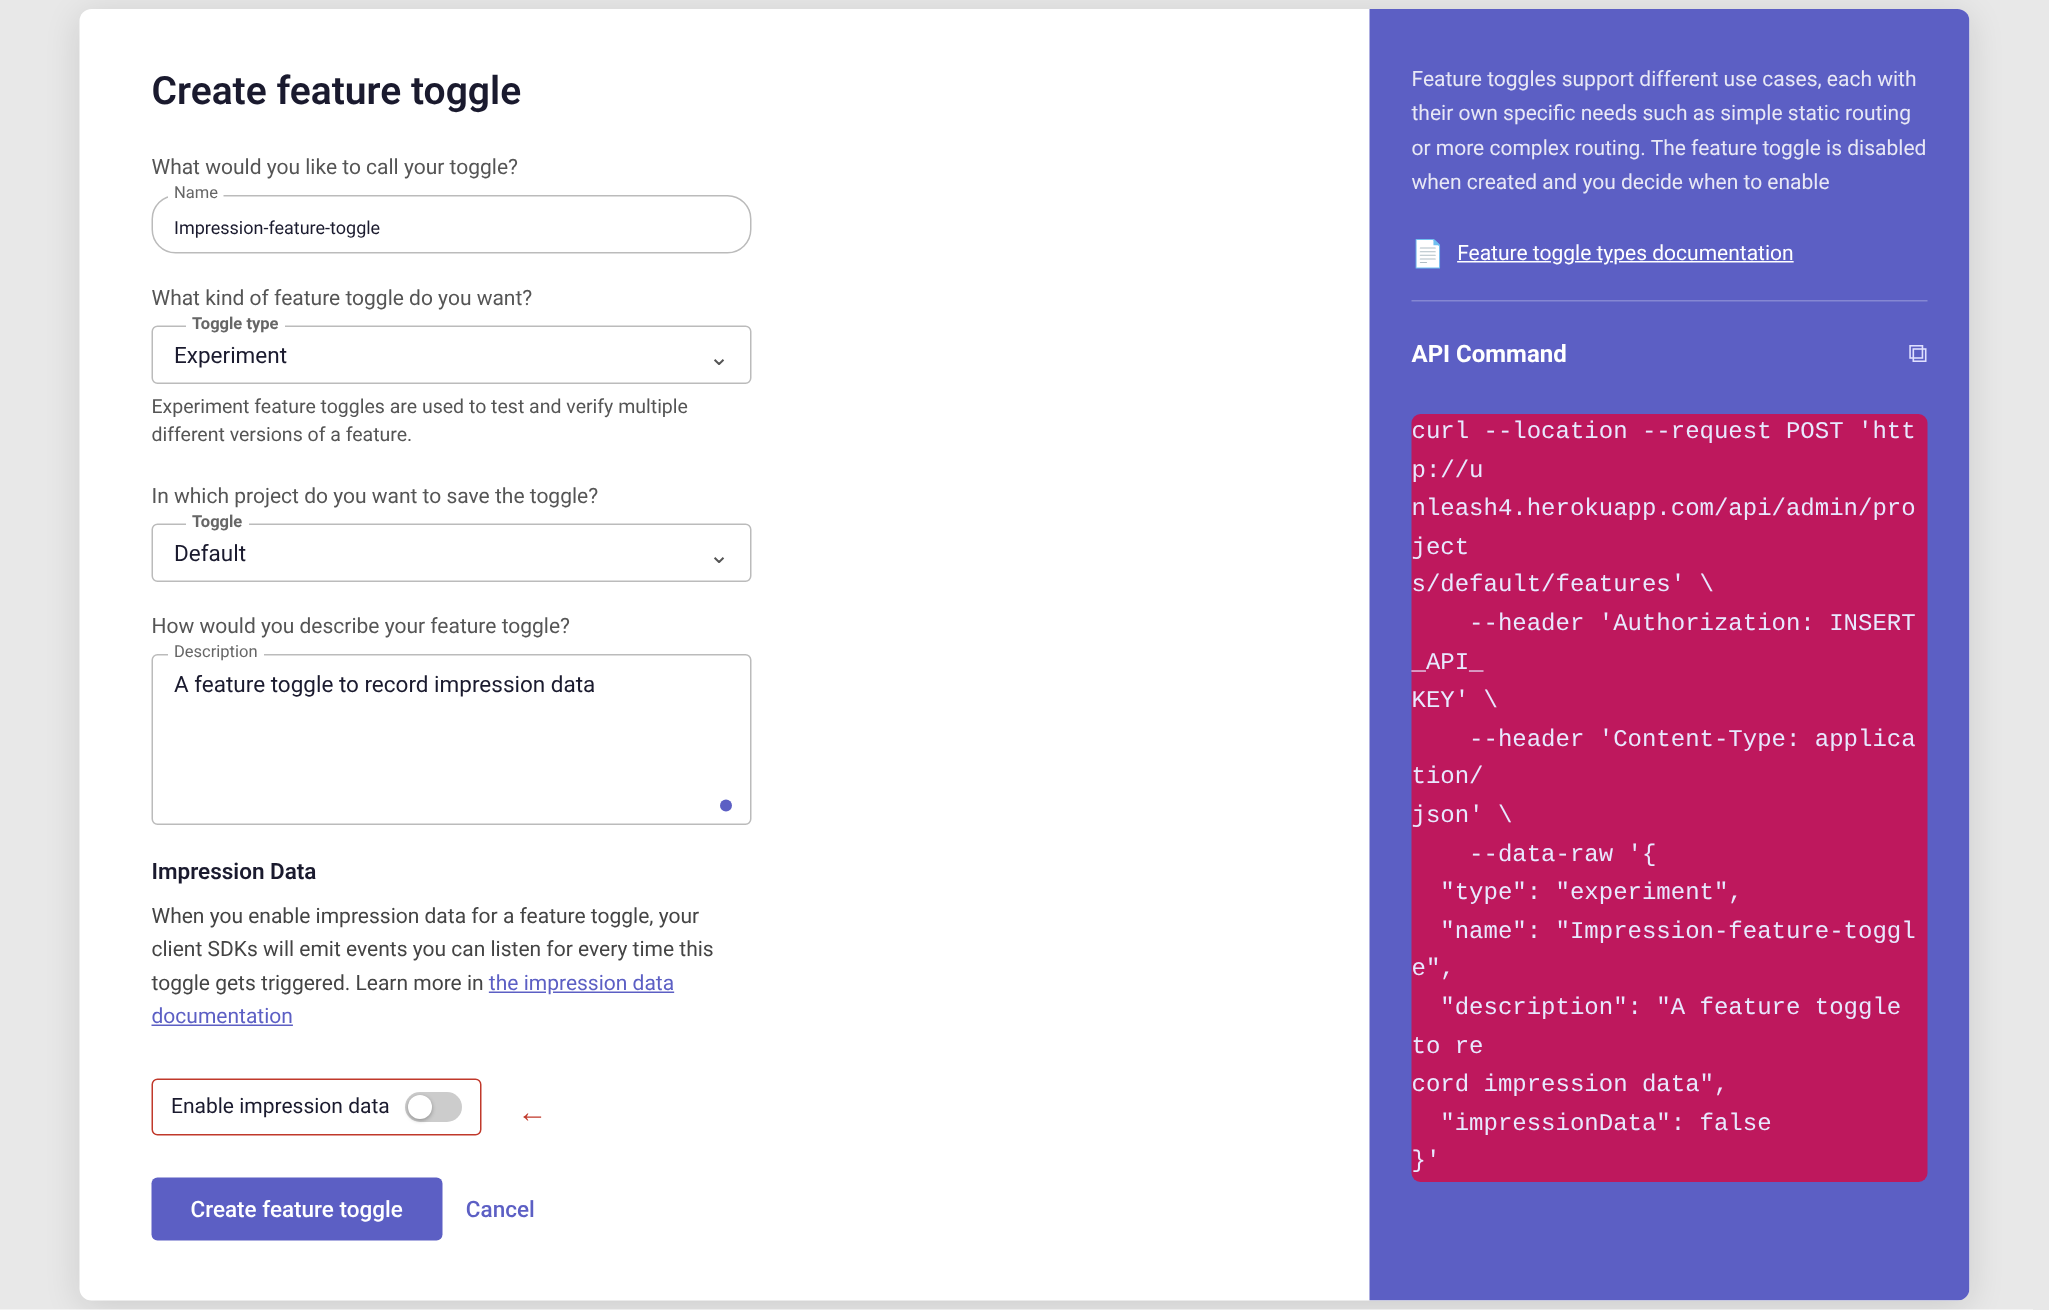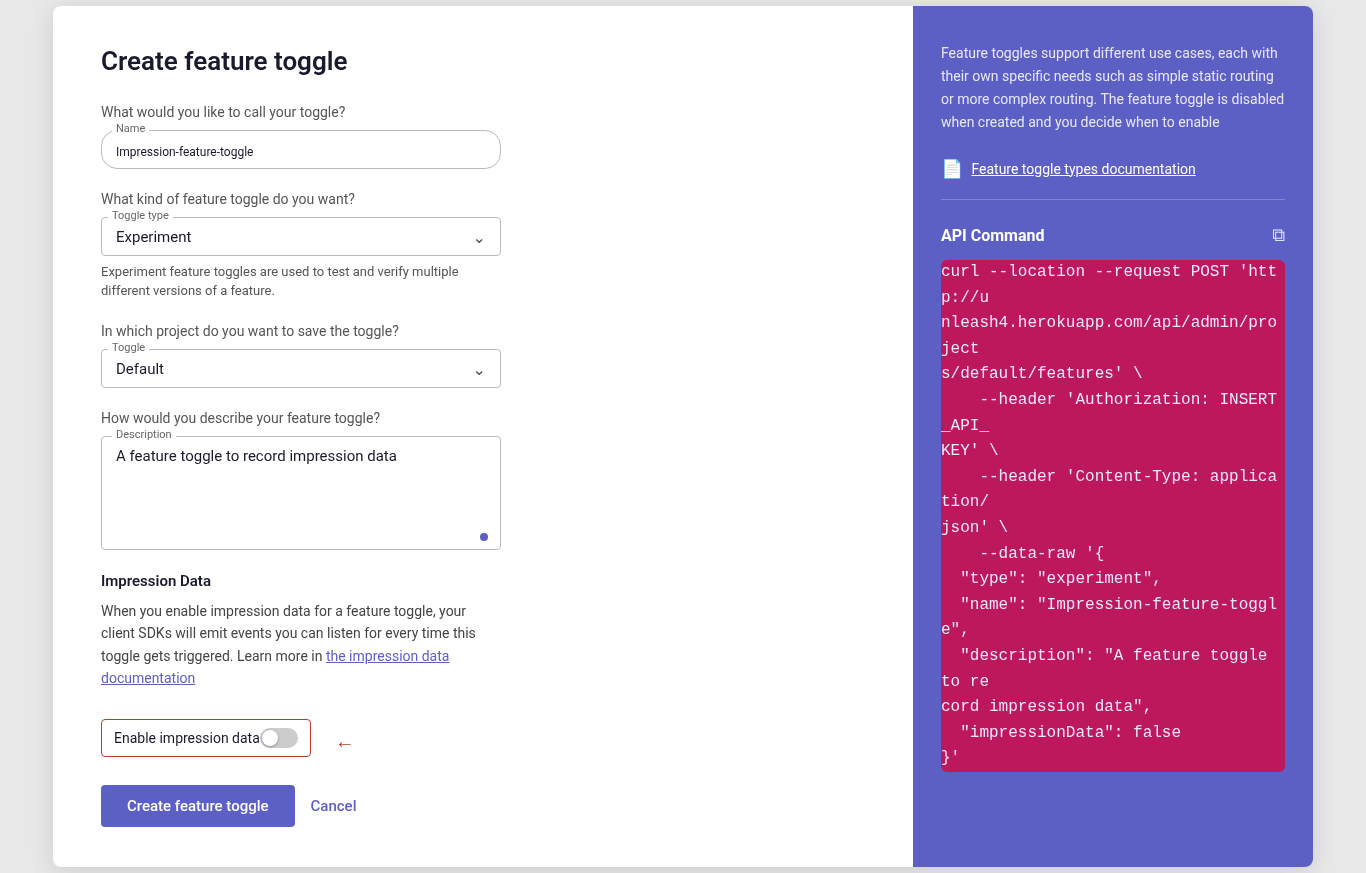--- a/index.html
+++ b/index.html
@@ -71,25 +71,26 @@
     }
     .select-wrapper {
       position: relative;
       border: 1px solid #bbb;
       border-radius: 4px;
       padding: 10px 14px 8px;
     }
     .select-label {
       position: absolute;
       top: -9px;
-      left: 6px;
+      left: 22px;
       background: #fff;
       padding: 0 4px;
       font-size: 11px;
       color: #666;
+      font-weight: bold;
     }
     .select-display {
       display: flex;
       justify-content: space-between;
       align-items: center;
       font-size: 15px;
       color: #1a1a2e;
       cursor: pointer;
     }
     .select-chevron {
@@ -150,20 +151,21 @@
       margin-bottom: 30px;
     }
     .impression-link {
       color: #5c5fc4;
       text-decoration: underline;
       cursor: pointer;
     }
     .toggle-row {
       display: flex;
       align-items: center;
+      gap: 10px;
       border: 1.5px solid #c0392b;
       border-radius: 4px;
       padding: 8px 12px;
       width: fit-content;
       margin-bottom: 6px;
     }
     .toggle-label {
       font-size: 14px;
       color: #1a1a2e;
     }
@@ -242,21 +244,21 @@
     .doc-link {
       color: #fff;
       font-size: 14px;
       text-decoration: underline;
       cursor: pointer;
     }
     .api-header {
       display: flex;
       justify-content: space-between;
       align-items: center;
-      margin-bottom: 14px;
+      margin-bottom: 30px;
     }
     .api-title {
       font-size: 16px;
       font-weight: 700;
       color: #fff;
     }
     .copy-icon {
       color: #e0e0ff;
       font-size: 18px;
       cursor: pointer;

